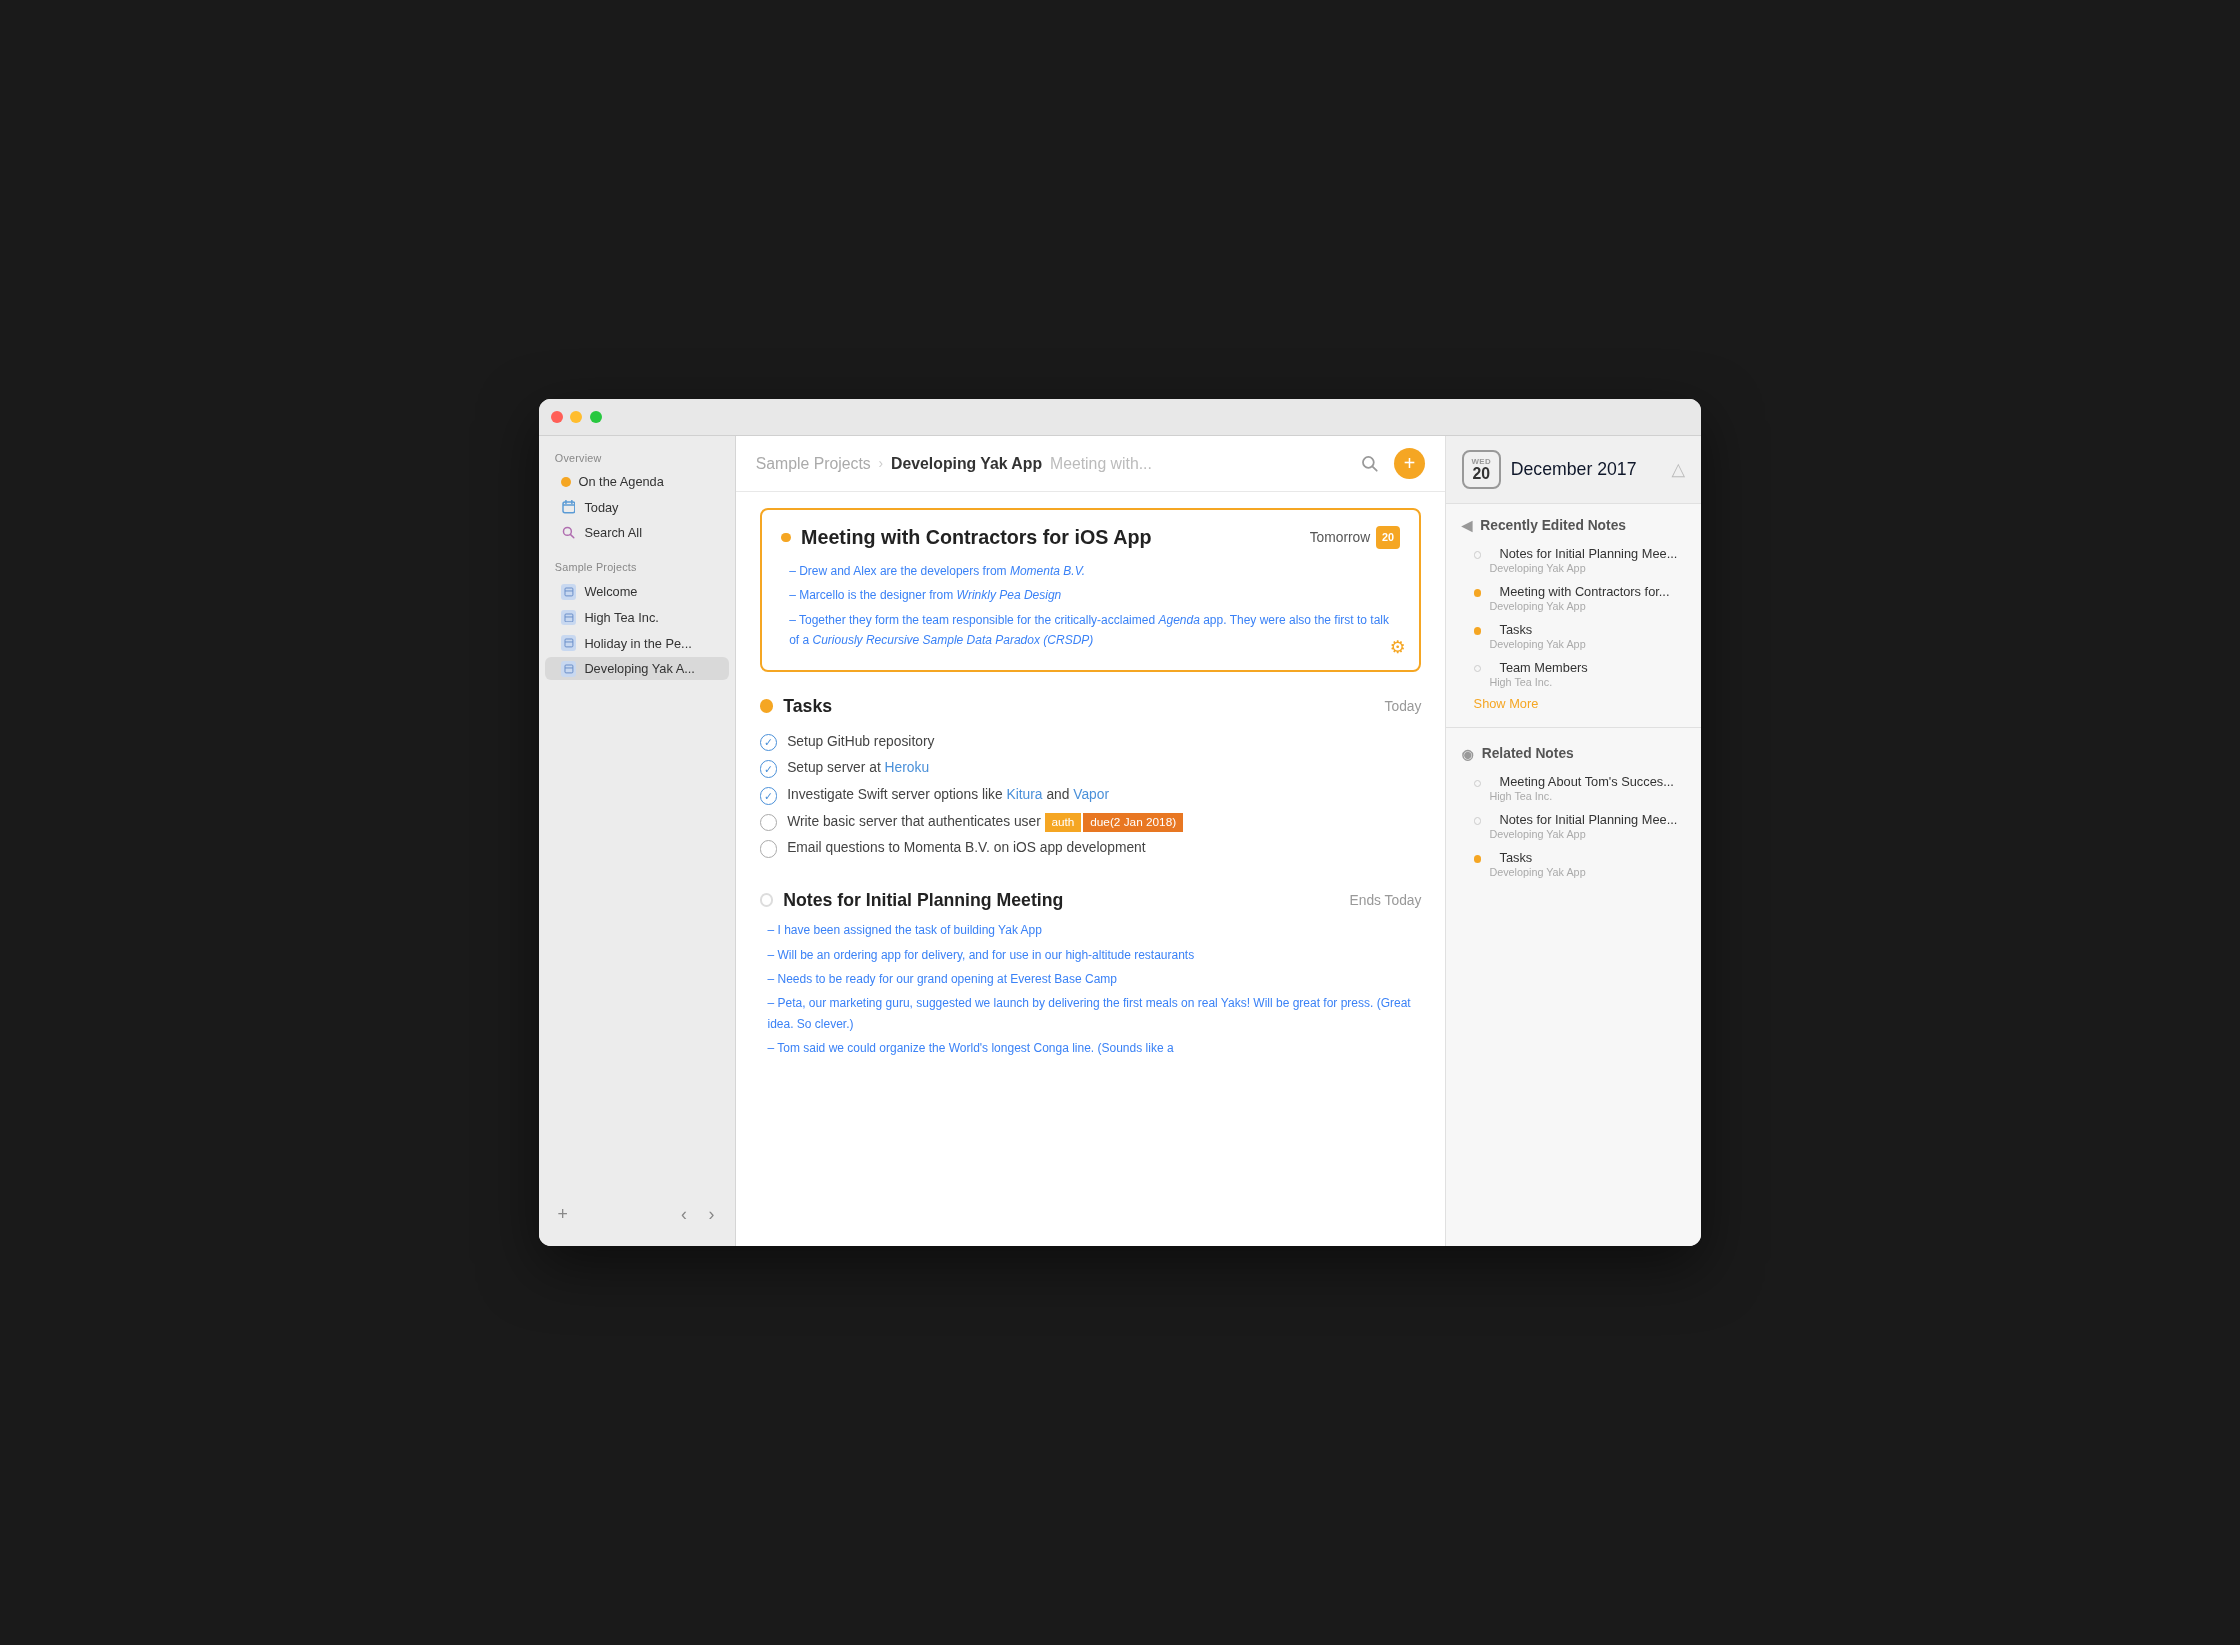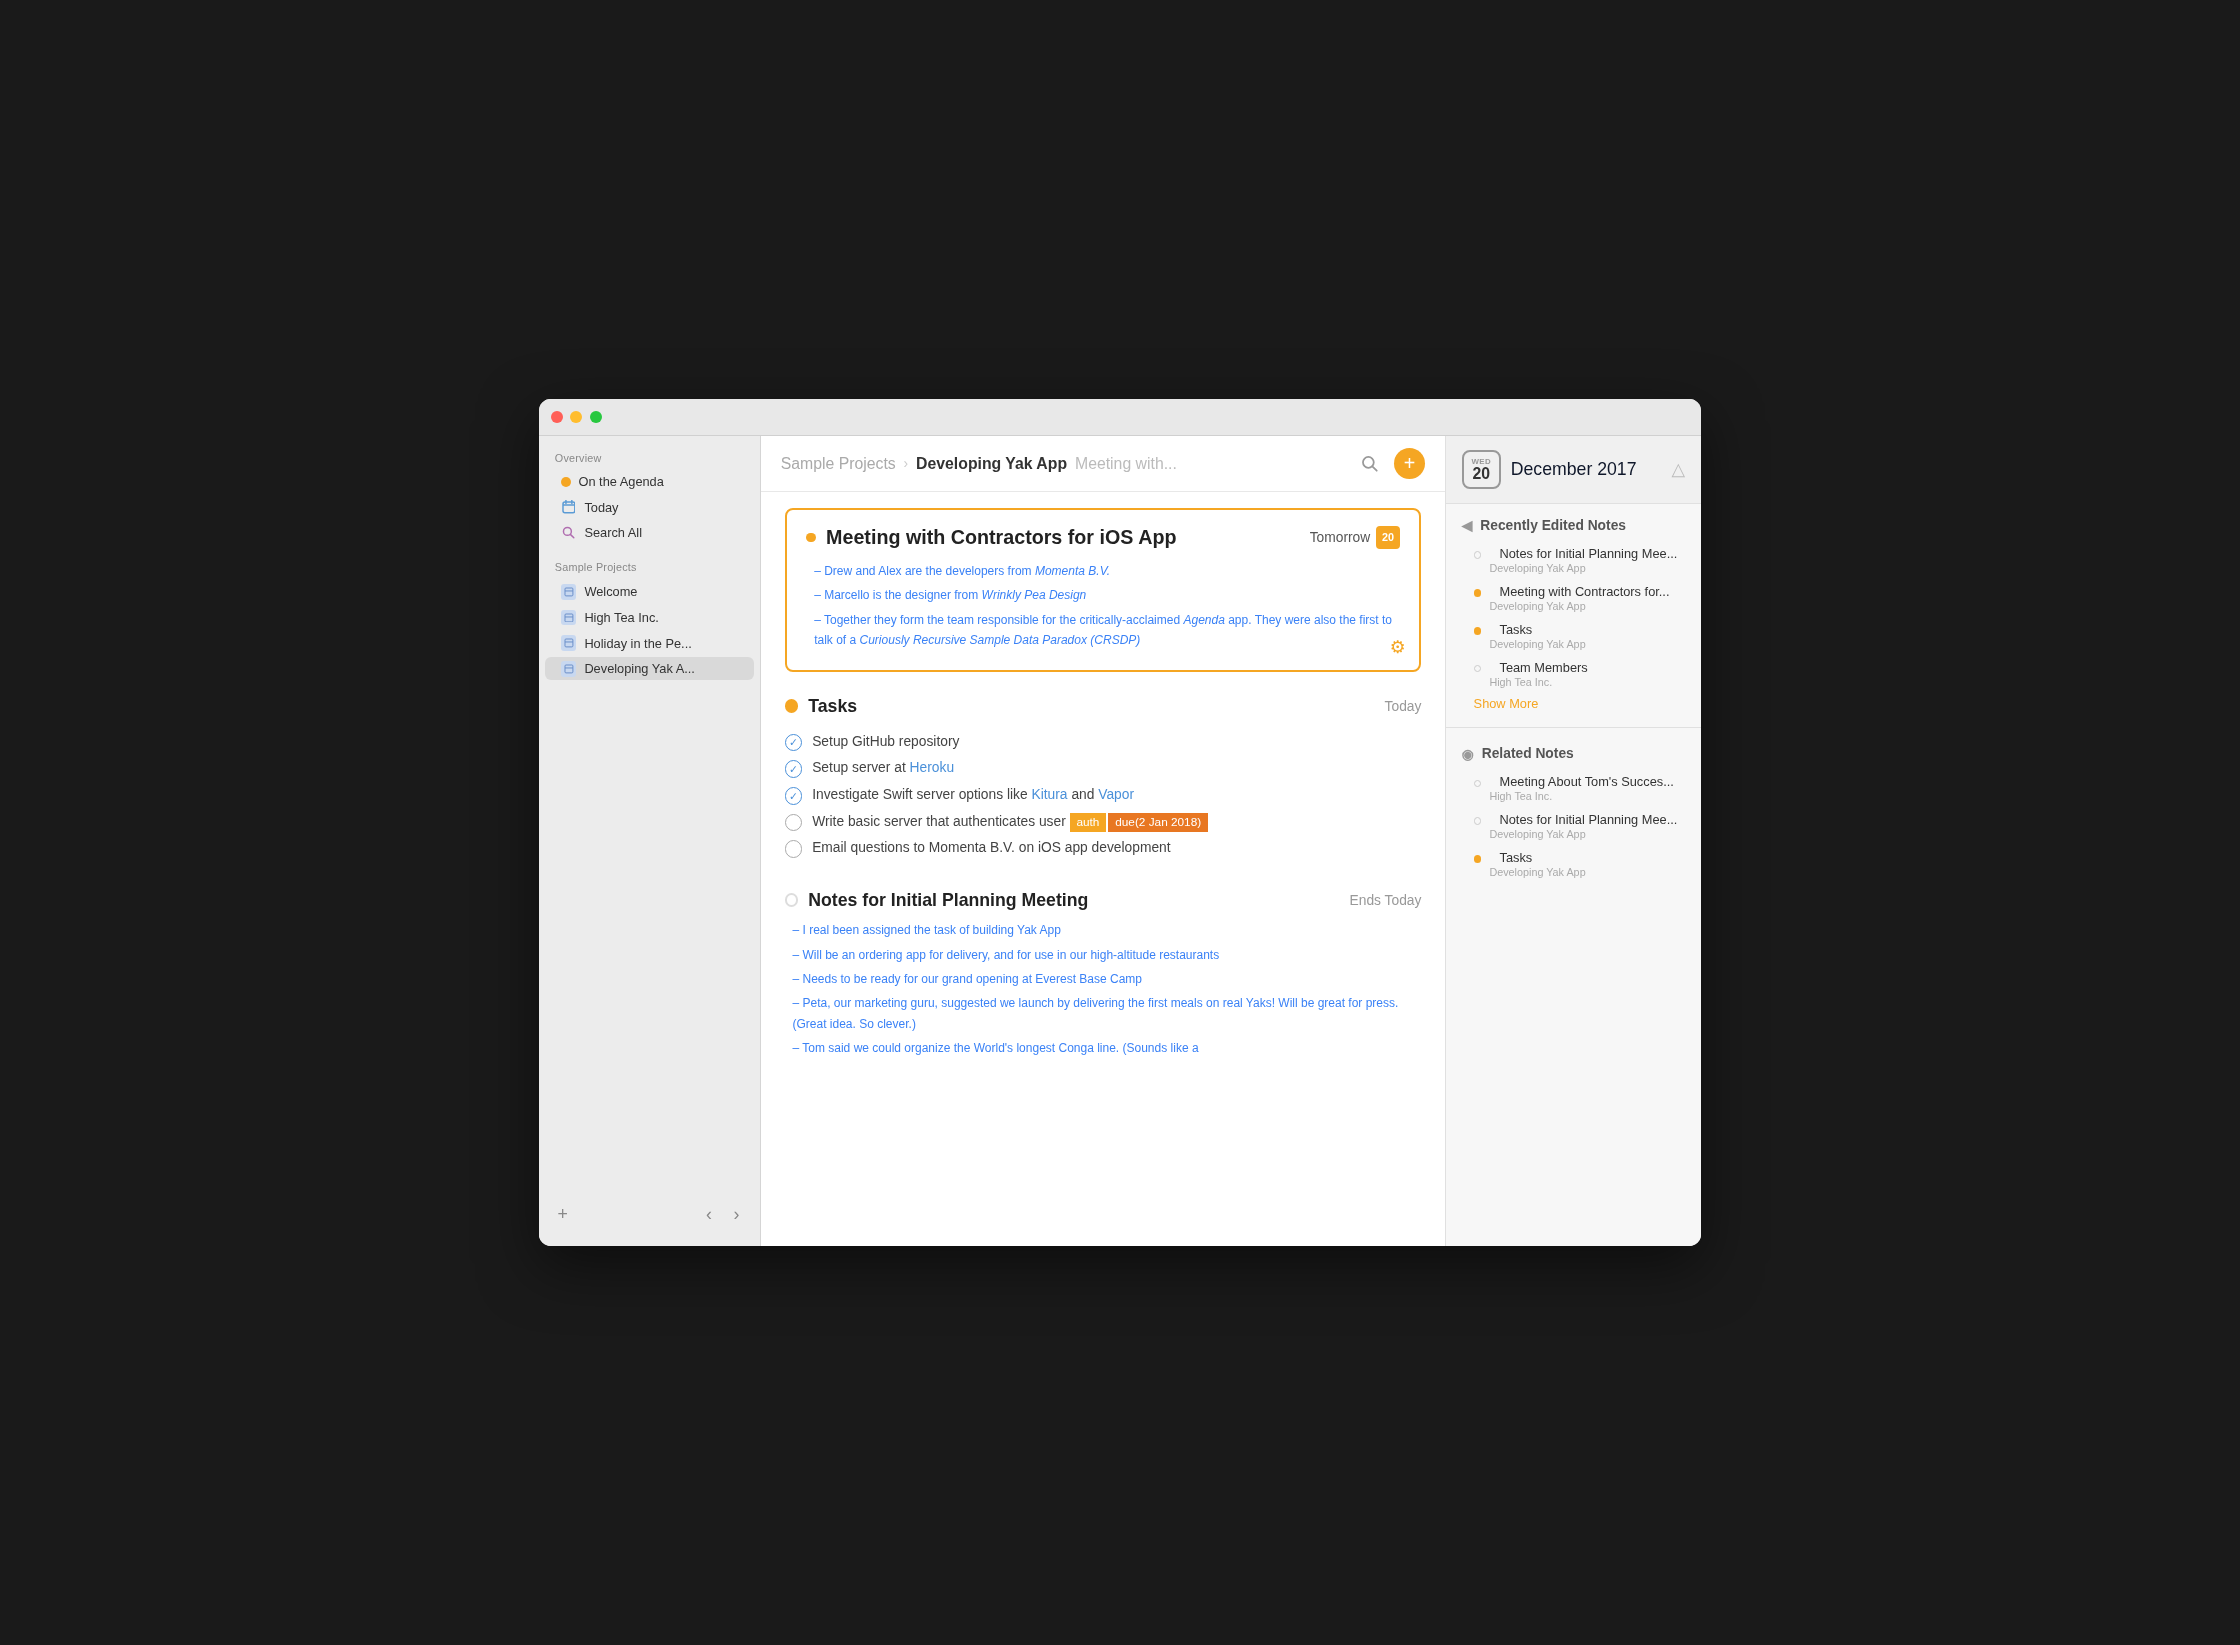--- a/index.html
+++ b/index.html
@@ -42,21 +42,21 @@
     .tl-close { background: #ff5f57; }
     .tl-min { background: #ffbd2e; }
     .tl-max { background: #28c840; }
     .window-body {
       display: flex;
       flex: 1;
       overflow: hidden;
     }
     
     .sidebar {
-      width: 222px;
+      width: 197px;
       background: #ececec;
       border-right: 1px solid #d5d5d5;
       display: flex;
       flex-direction: column;
       padding: 11.8px 0;
       flex-shrink: 0;
     }
     .sidebar-section-label {
       font-size: 10.8px;
       color: #888;
@@ -573,21 +573,21 @@
 
         <div class="notes-section">
           <div class="notes-header">
             <div class="section-title-row">
               <div class="section-empty-dot"></div>
               <span class="section-title">Notes for Initial Planning Meeting</span>
             </div>
             <span class="section-date">Ends Today</span>
           </div>
           <div class="meeting-body">
-            <div class="bullet">– I real been assigned the task of building Yak App</div>
+            <div class="bullet">– I have been assigned the task of building Yak App</div>
             <div class="bullet">– Will be an ordering app for delivery, and for use in our high-altitude restaurants</div>
             <div class="bullet">– Needs to be ready for our grand opening at Everest Base Camp</div>
             <div class="bullet">– Peta, our marketing guru, suggested we launch by delivering the first meals on real Yaks! Will be great for press. (Great idea. So clever.)</div>
             <div class="bullet">– Tom said we could organize the World's longest Conga line. (Sounds like a</div>
           </div>
         </div>
 
       </div>
     </div>
 

